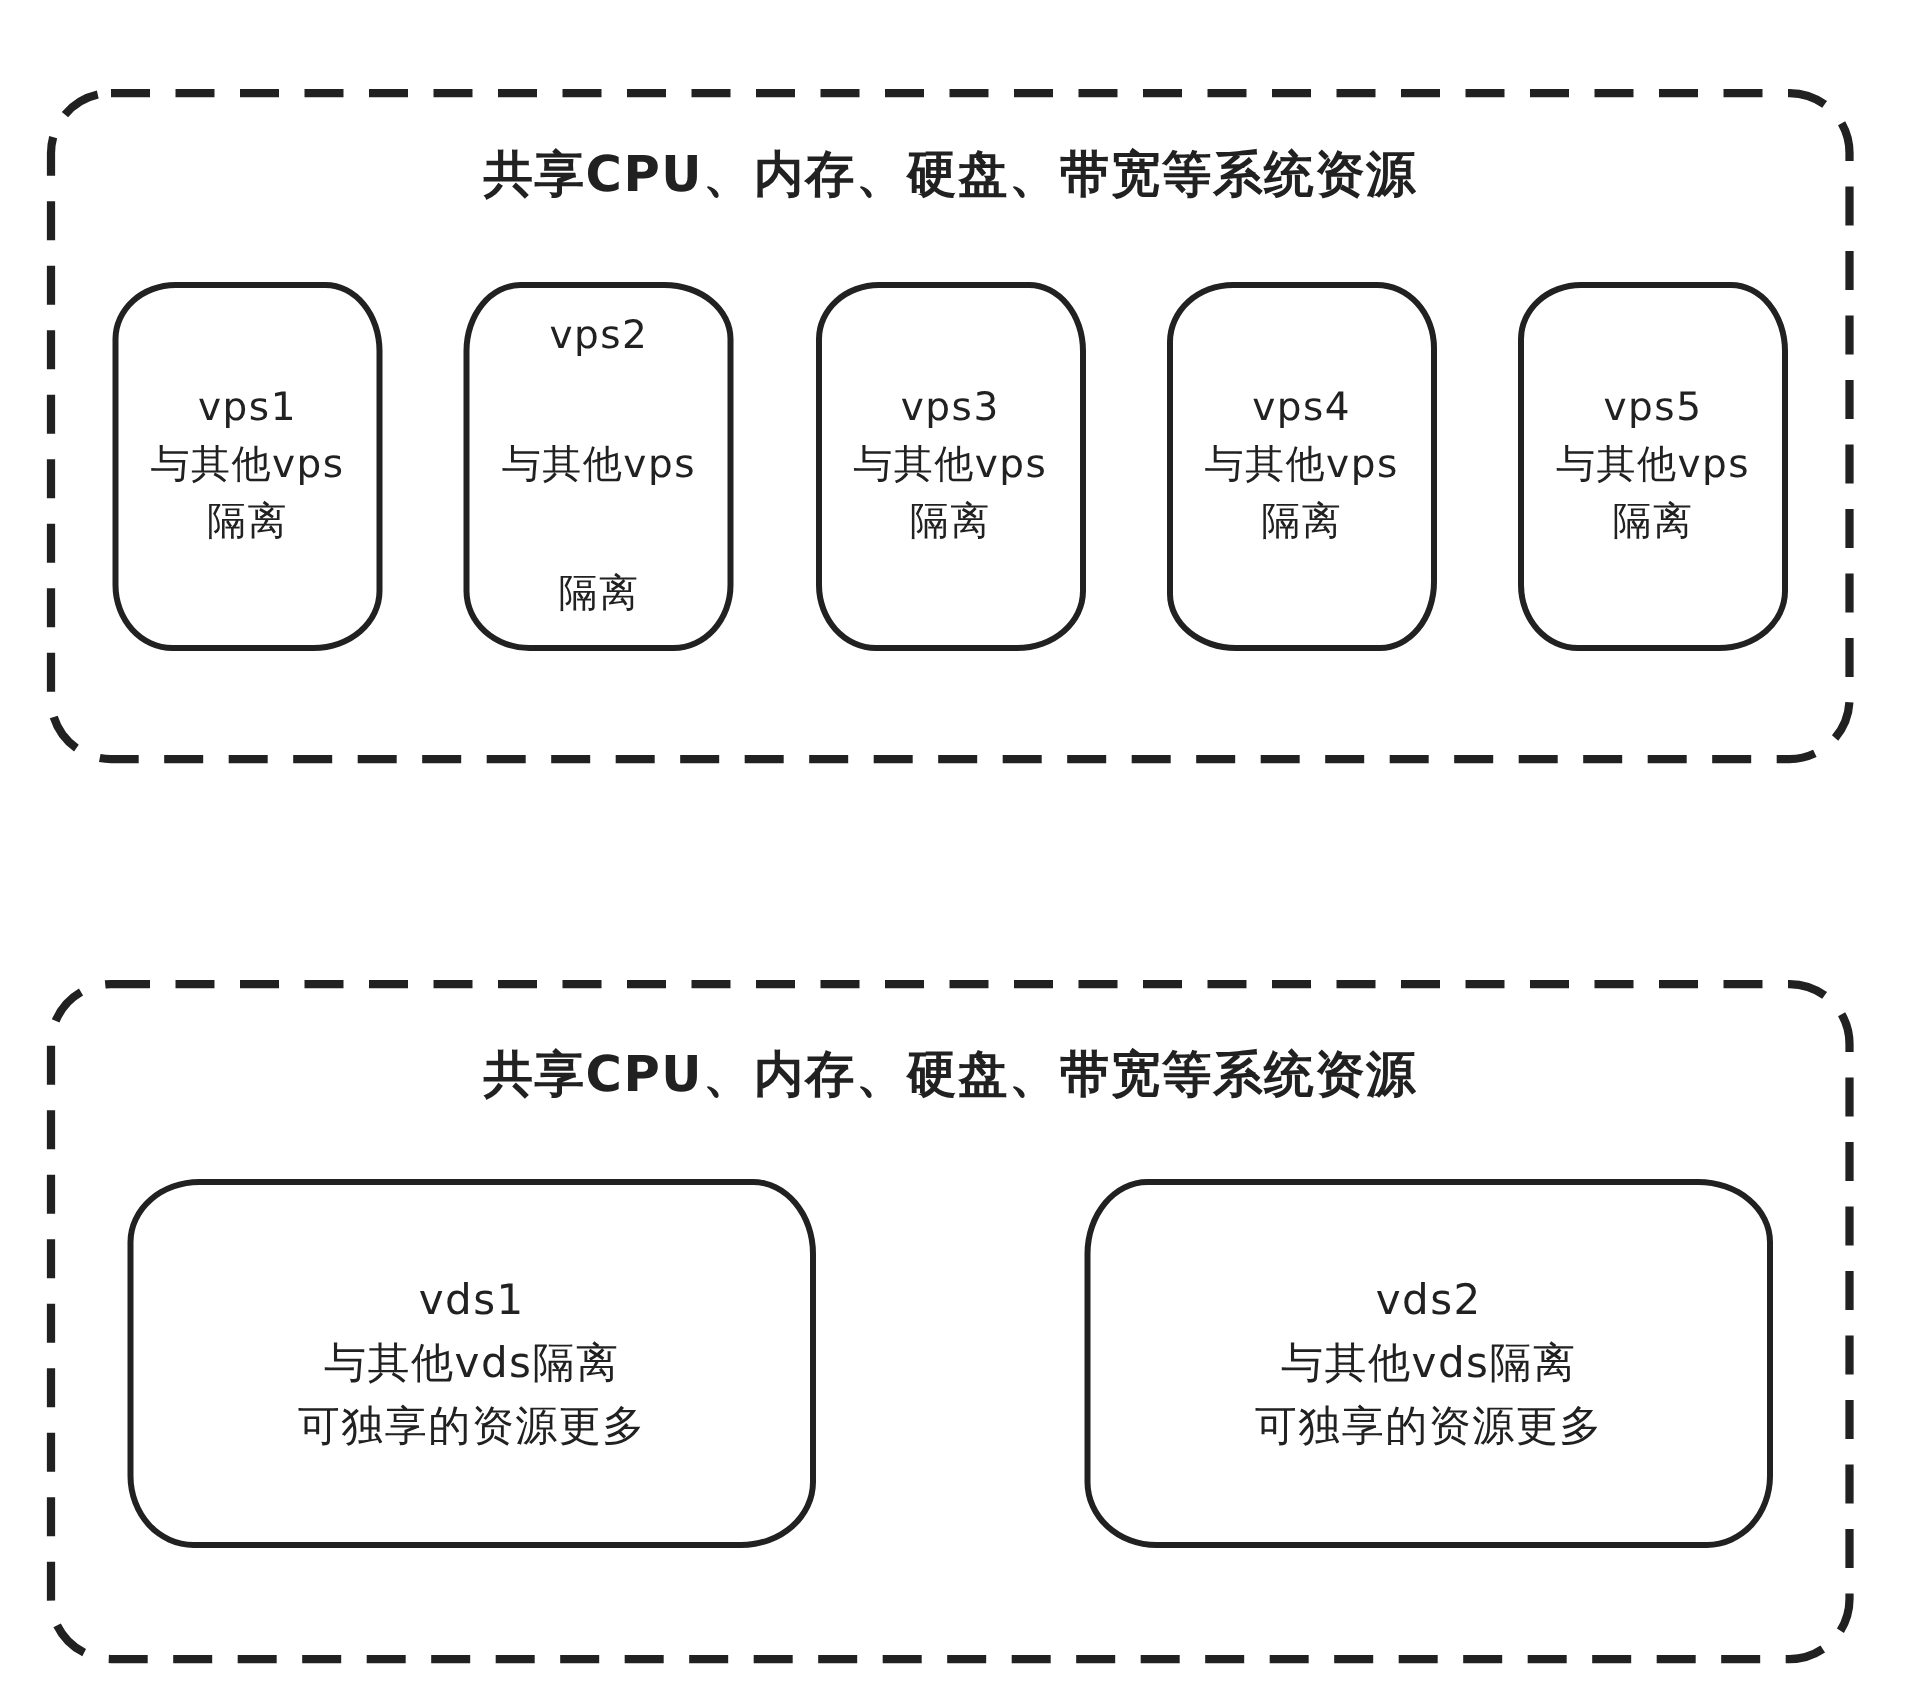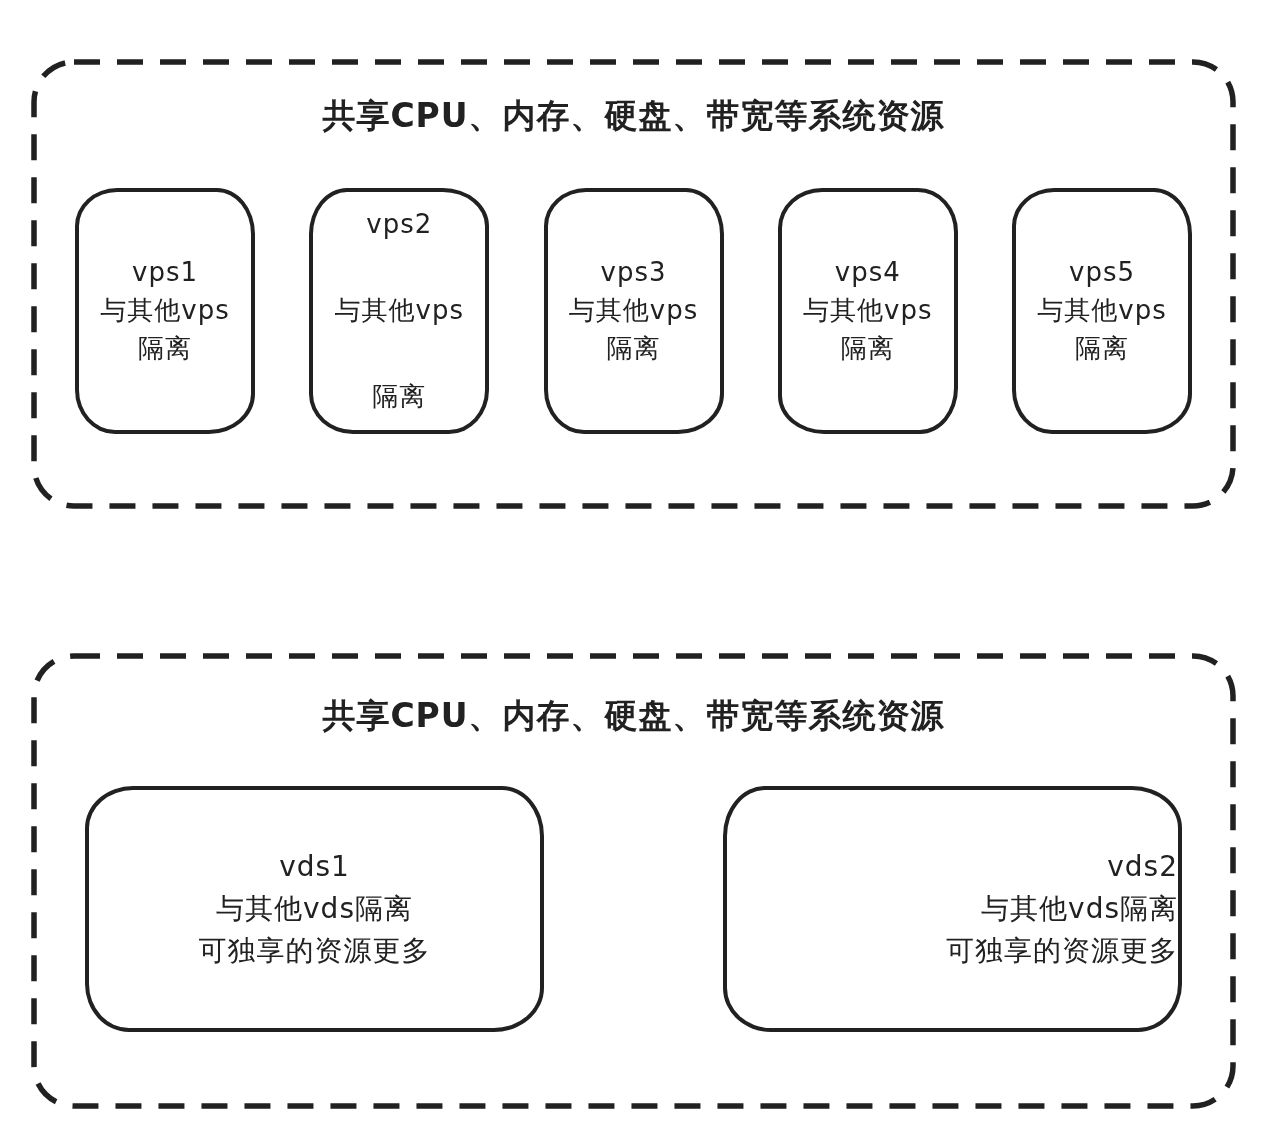--- a/index.html
+++ b/index.html
@@ -73,21 +73,21 @@
     height: 246px;
     border-radius: 42px 38px 46px 40px / 38px 46px 40px 44px;
   }
   .vps-node:nth-child(2) { border-radius: 38px 46px 40px 44px / 46px 38px 44px 40px; gap: 48px; }
   .vps-node:nth-child(4) { border-radius: 44px 40px 38px 46px / 40px 44px 46px 38px; }
   .vds-node {
     width: 459px;
     height: 246px;
     border-radius: 48px 42px 50px 44px / 42px 50px 44px 48px;
   }
-  .vds-node:nth-child(2) { border-radius: 42px 50px 44px 48px / 50px 42px 48px 44px; align-items: flex-end; }
+  .vds-node:nth-child(2) { border-radius: 42px 50px 44px 48px / 50px 42px 48px 44px; }
   .node-line {
     font-size: 26px;
     font-weight: 400;
     line-height: 1.45;
     letter-spacing: 1px;
     color: var(--stroke);
   }
   .vds-node .node-line { font-size: 28px; line-height: 1.5; }
 </style>
 </head>

